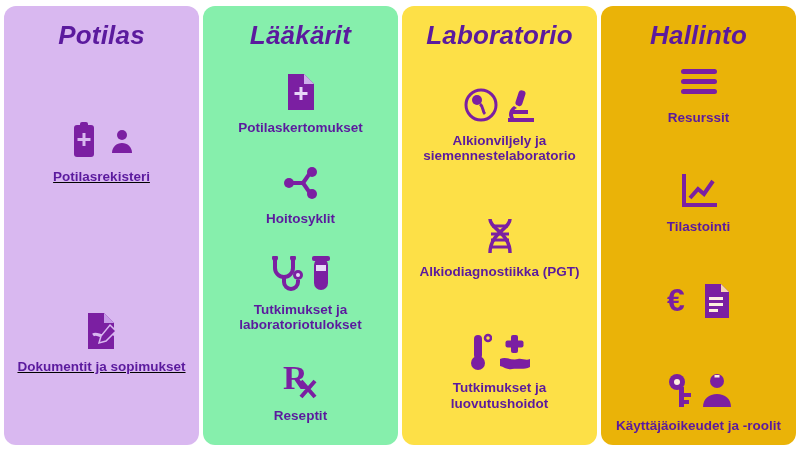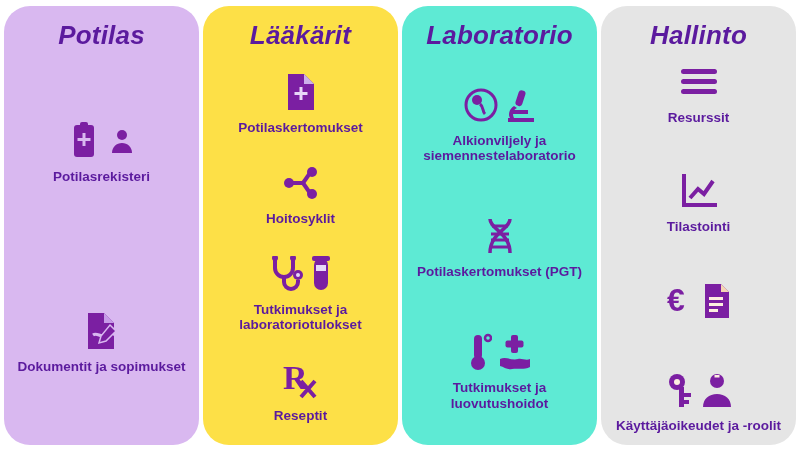--- a/index.html
+++ b/index.html
@@ -18,21 +18,21 @@
     width: 800px;
     height: 451px;
     background: #ffffff;
     display: flex;
     gap: 4px;
     padding: 6px 4px;
     box-sizing: border-box;
   }
   .column {
     flex: 1 1 0;
-    border-radius: 26px;
+    border-radius: 12px;
     display: flex;
     flex-direction: column;
     align-items: center;
     padding: 10px 6px 8px 6px;
     box-sizing: border-box;
     overflow: hidden;
   }
   .col-title {
     font-size: 26px;
     font-style: italic;
@@ -71,34 +71,34 @@
     line-height: 1.15;
     margin-top: 3px;
     padding: 0 4px;
   }
 
   
   .c1 { background: #d9b8f0; }
   .c1 .col-title, .c1 .label { color: #5b1a9e; }
   .c1 svg { fill: #7b1fa2; }
 
-  .c2 { background: #fde047; }
+  .c2 { background: #86efac; }
   .c2 .col-title, .c2 .label { color: #5b1a9e; }
   .c2 svg { fill: #7b1fa2; }
 
-  .c3 { background: #5eead4; }
+  .c3 { background: #fde047; }
   .c3 .col-title, .c3 .label { color: #5b1a9e; }
   .c3 svg { fill: #7b1fa2; }
 
-  .c4 { background: #e5e5e5; }
+  .c4 { background: #eab308; }
   .c4 .col-title, .c4 .label { color: #5b1a9e; }
   .c4 svg { fill: #7b1fa2; }
 
   
-  .c1 .items { justify-content: space-around; }
+  .c1 .items { justify-content: space-around; text-decoration: underline; }
   .c2 .items { justify-content: space-around; }
   .c3 .items { justify-content: space-around; }
   .c4 .items { justify-content: space-around; gap: 38px; }
 </style>
 </head>
 <body>
 
 <div class="board">
 
   <div class="column c1">
@@ -242,21 +242,21 @@
 
       <div class="item">
         <div class="icon-row">
           <span>
             <svg width="30" height="38" viewBox="0 0 30 38">
                 <path d="M5 2c0 10 20 14 20 34M25 2c0 10-20 14-20 34" stroke="#7b1fa2" stroke-width="3.5" fill="none"></path>
                 <path d="M7 9h16M6 17h18M6 23h18M7 30h16" stroke="#7b1fa2" stroke-width="3"></path>
               </svg>
           </span>
         </div>
-        <div class="label">Potilaskertomukset (PGT)</div>
+        <div class="label">Alkiodiagnostiikka (PGT)</div>
       </div>
 
       <div class="item">
         <div class="icon-row">
           <span>
             <svg width="24" height="38" viewBox="0 0 24 38">
                 <rect x="6" y="2" width="8" height="24" rx="4"></rect>
                 <circle cx="10" cy="30" r="7"></circle>
                 <circle cx="20" cy="5" r="3" fill="none" stroke="#7b1fa2" stroke-width="2.5"></circle>
               </svg>

